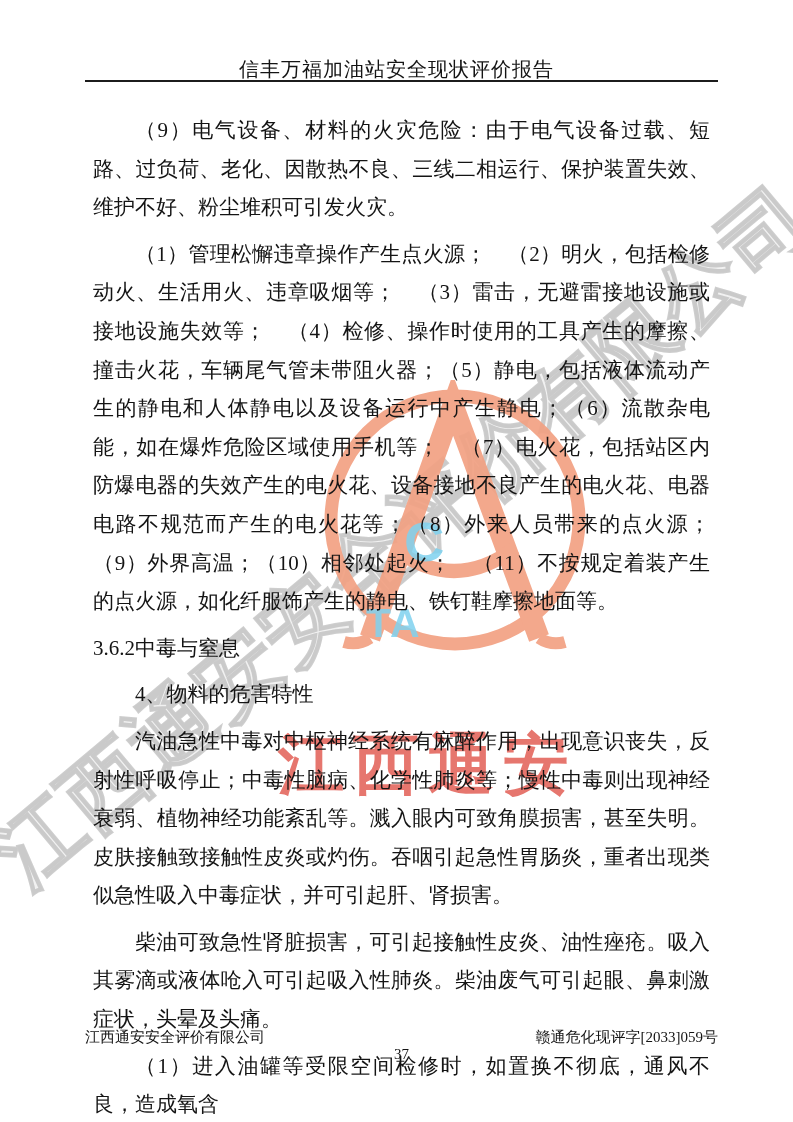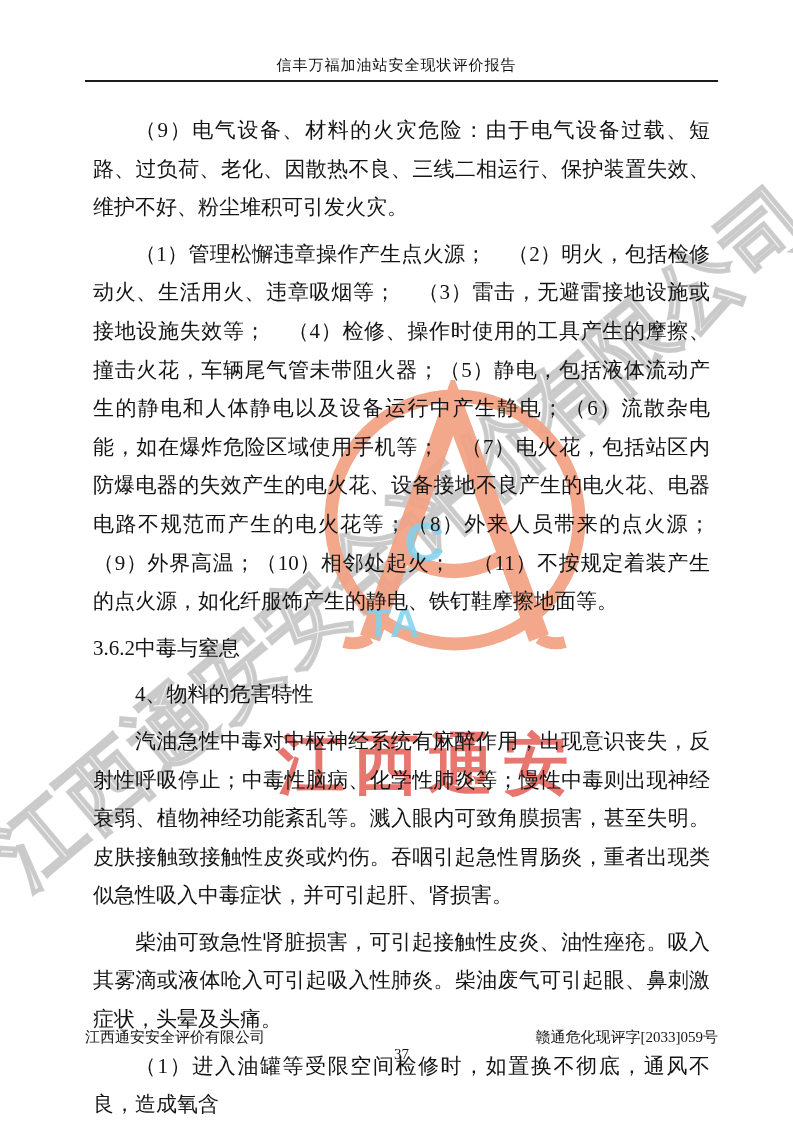--- a/index.html
+++ b/index.html
@@ -4,21 +4,21 @@
 <style>
   html,body { margin:0; padding:0; background:#888; }
   .page {
     position:relative; width:793px; height:1122px; margin:0 auto;
     background:#ffffff; overflow:hidden;
     font-family:"Liberation Serif","DejaVu Serif",serif; color:#141414;
   }
   
   .header-title {
     position:absolute; top:56px; left:0; width:100%;
-    text-align:center; font-size:15px; letter-spacing:1px; z-index:3;
+    text-align:center; font-size:20px; letter-spacing:1px; z-index:3;
   }
   .header-line {
     position:absolute; top:80px; left:85px; width:633px; height:0;
     border-top:2px solid #1c1c1c; z-index:3;
   }
   
   .wm-diag {
     position:absolute; left:8px; top:826px; z-index:0;
     font-size:84px; font-weight:bold; white-space:nowrap;
     letter-spacing:2px; line-height:84px;

